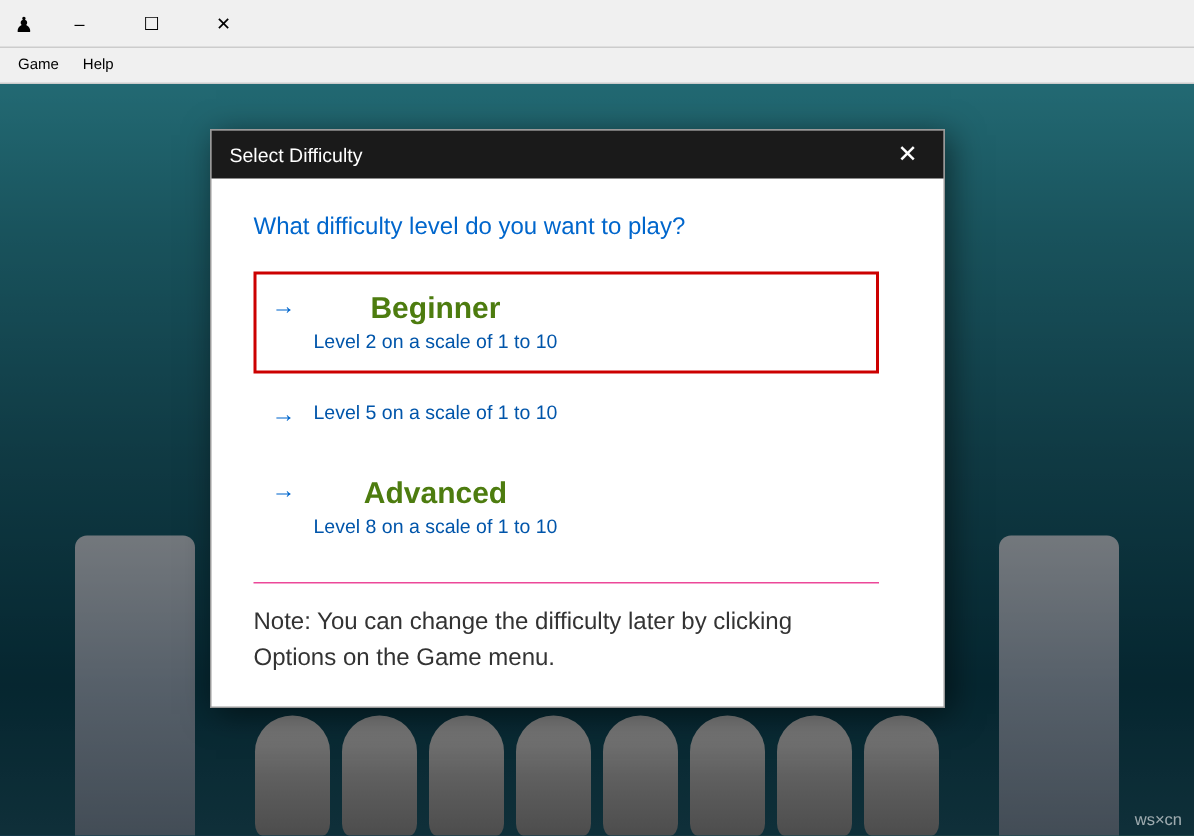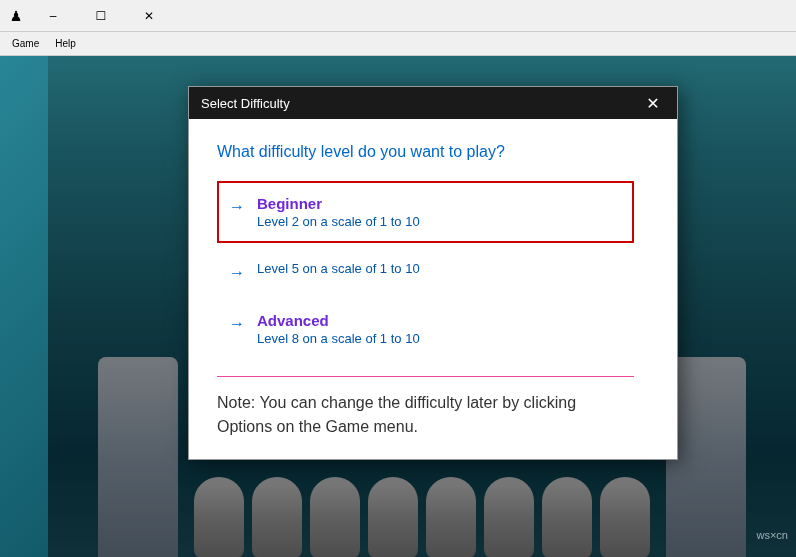--- a/index.html
+++ b/index.html
@@ -86,21 +86,20 @@
       font-size: 10px;
       cursor: pointer;
       color: #000;
     }
 
     
     .game-content {
       flex: 1;
       position: relative;
       overflow: hidden;
-      margin-left: 48px;
     }
 
     
     .chess-bg {
       position: absolute;
       inset: 0;
       background: linear-gradient(180deg, #3ab0c0 0%, #2a8a9a 20%, #1a6070 50%, #0a4050 80%, #1a5060 100%);
     }
 
     
@@ -225,44 +224,45 @@
       margin-top: 1px;
       flex-shrink: 0;
     }
 
     .difficulty-info {
       display: flex;
       flex-direction: column;
     }
 
     .difficulty-name {
-      font-size: 15px;
-      color: #6d28d9;
+      font-size: 20px;
+      color: #4d7c0f;
       font-weight: 600;
       margin-bottom: 2px;
+      text-align: center;
     }
 
     .difficulty-desc {
       font-size: 13px;
       color: #0055aa;
     }
 
     .dialog-note {
       margin-top: 16px;
       padding-top: 14px;
       border-top: 1px solid #ec4899;
       font-size: 16px;
       color: #333;
       line-height: 1.5;
     }
 
     
     .watermark {
       position: absolute;
-      bottom: 16px;
+      bottom: 4px;
       right: 8px;
       font-size: 11px;
       color: rgba(255,255,255,0.6);
       font-family: Arial, sans-serif;
       text-align: center;
     }
   </style>
 </head>
 <body>
 

